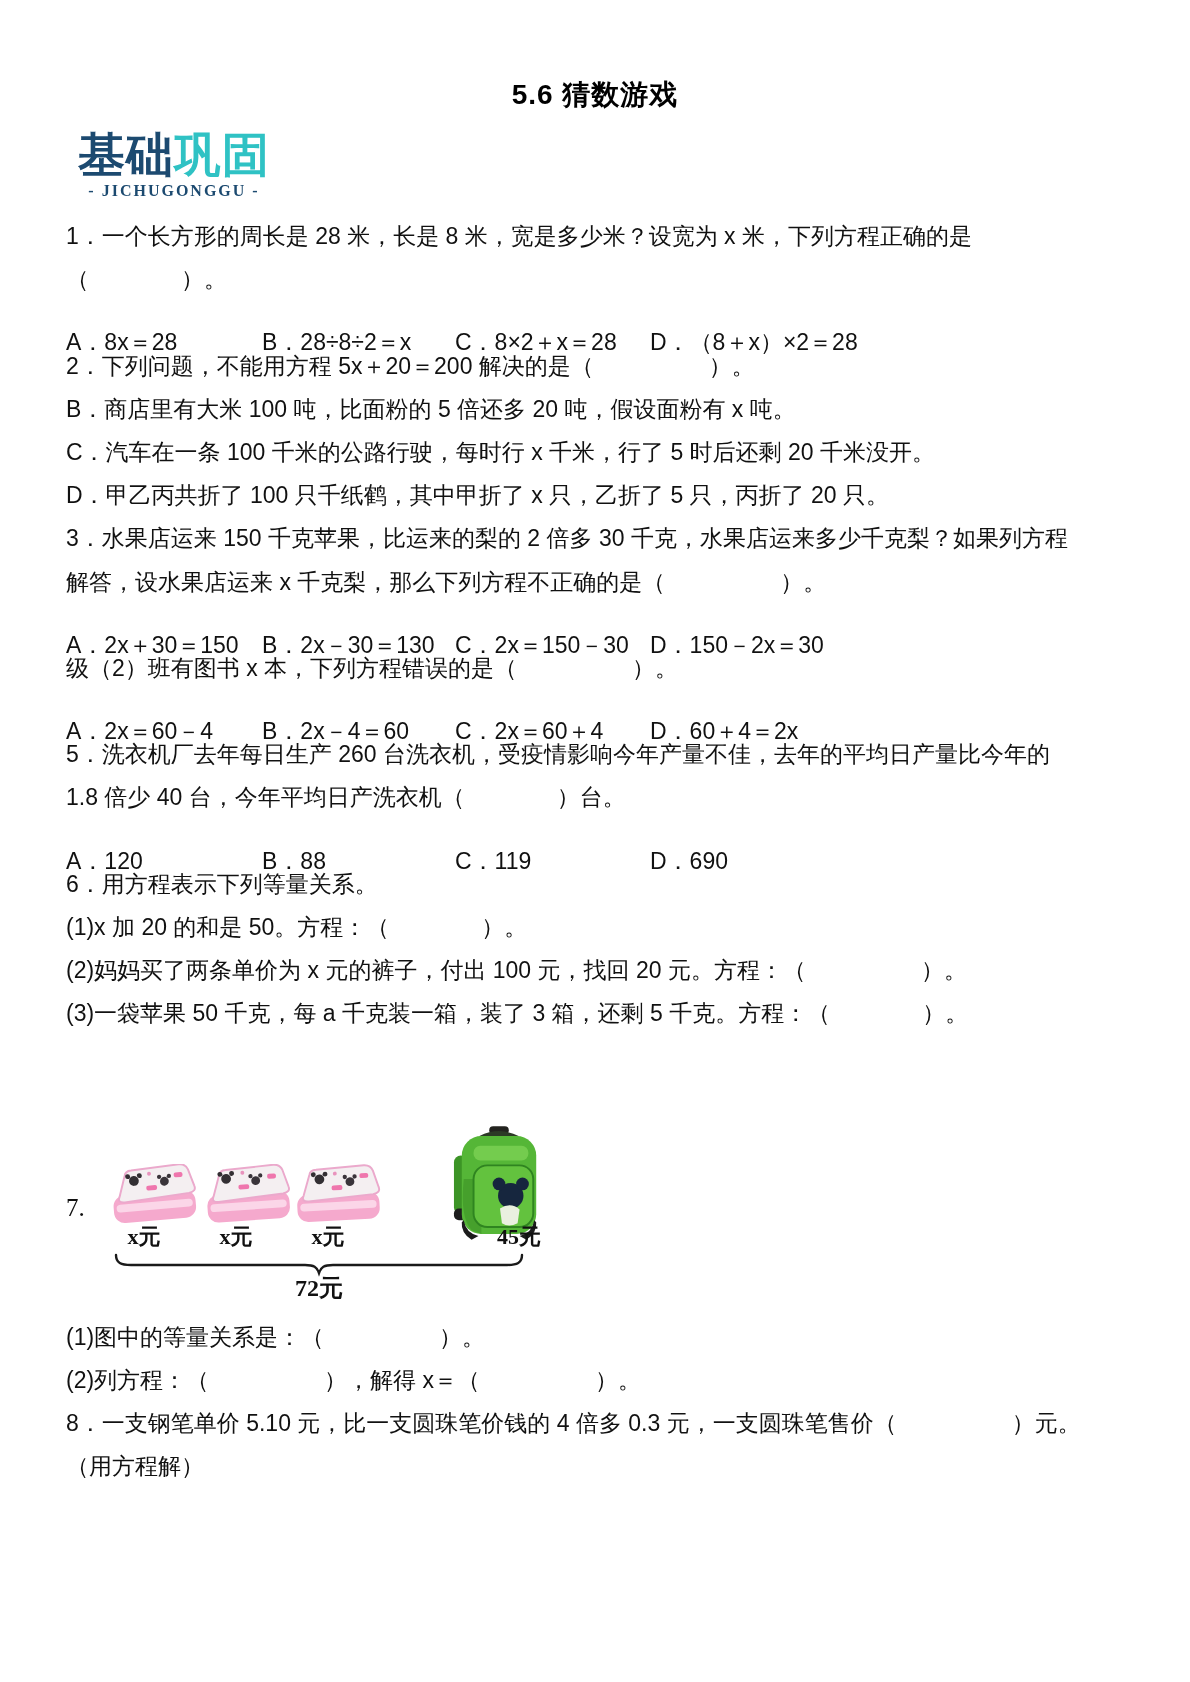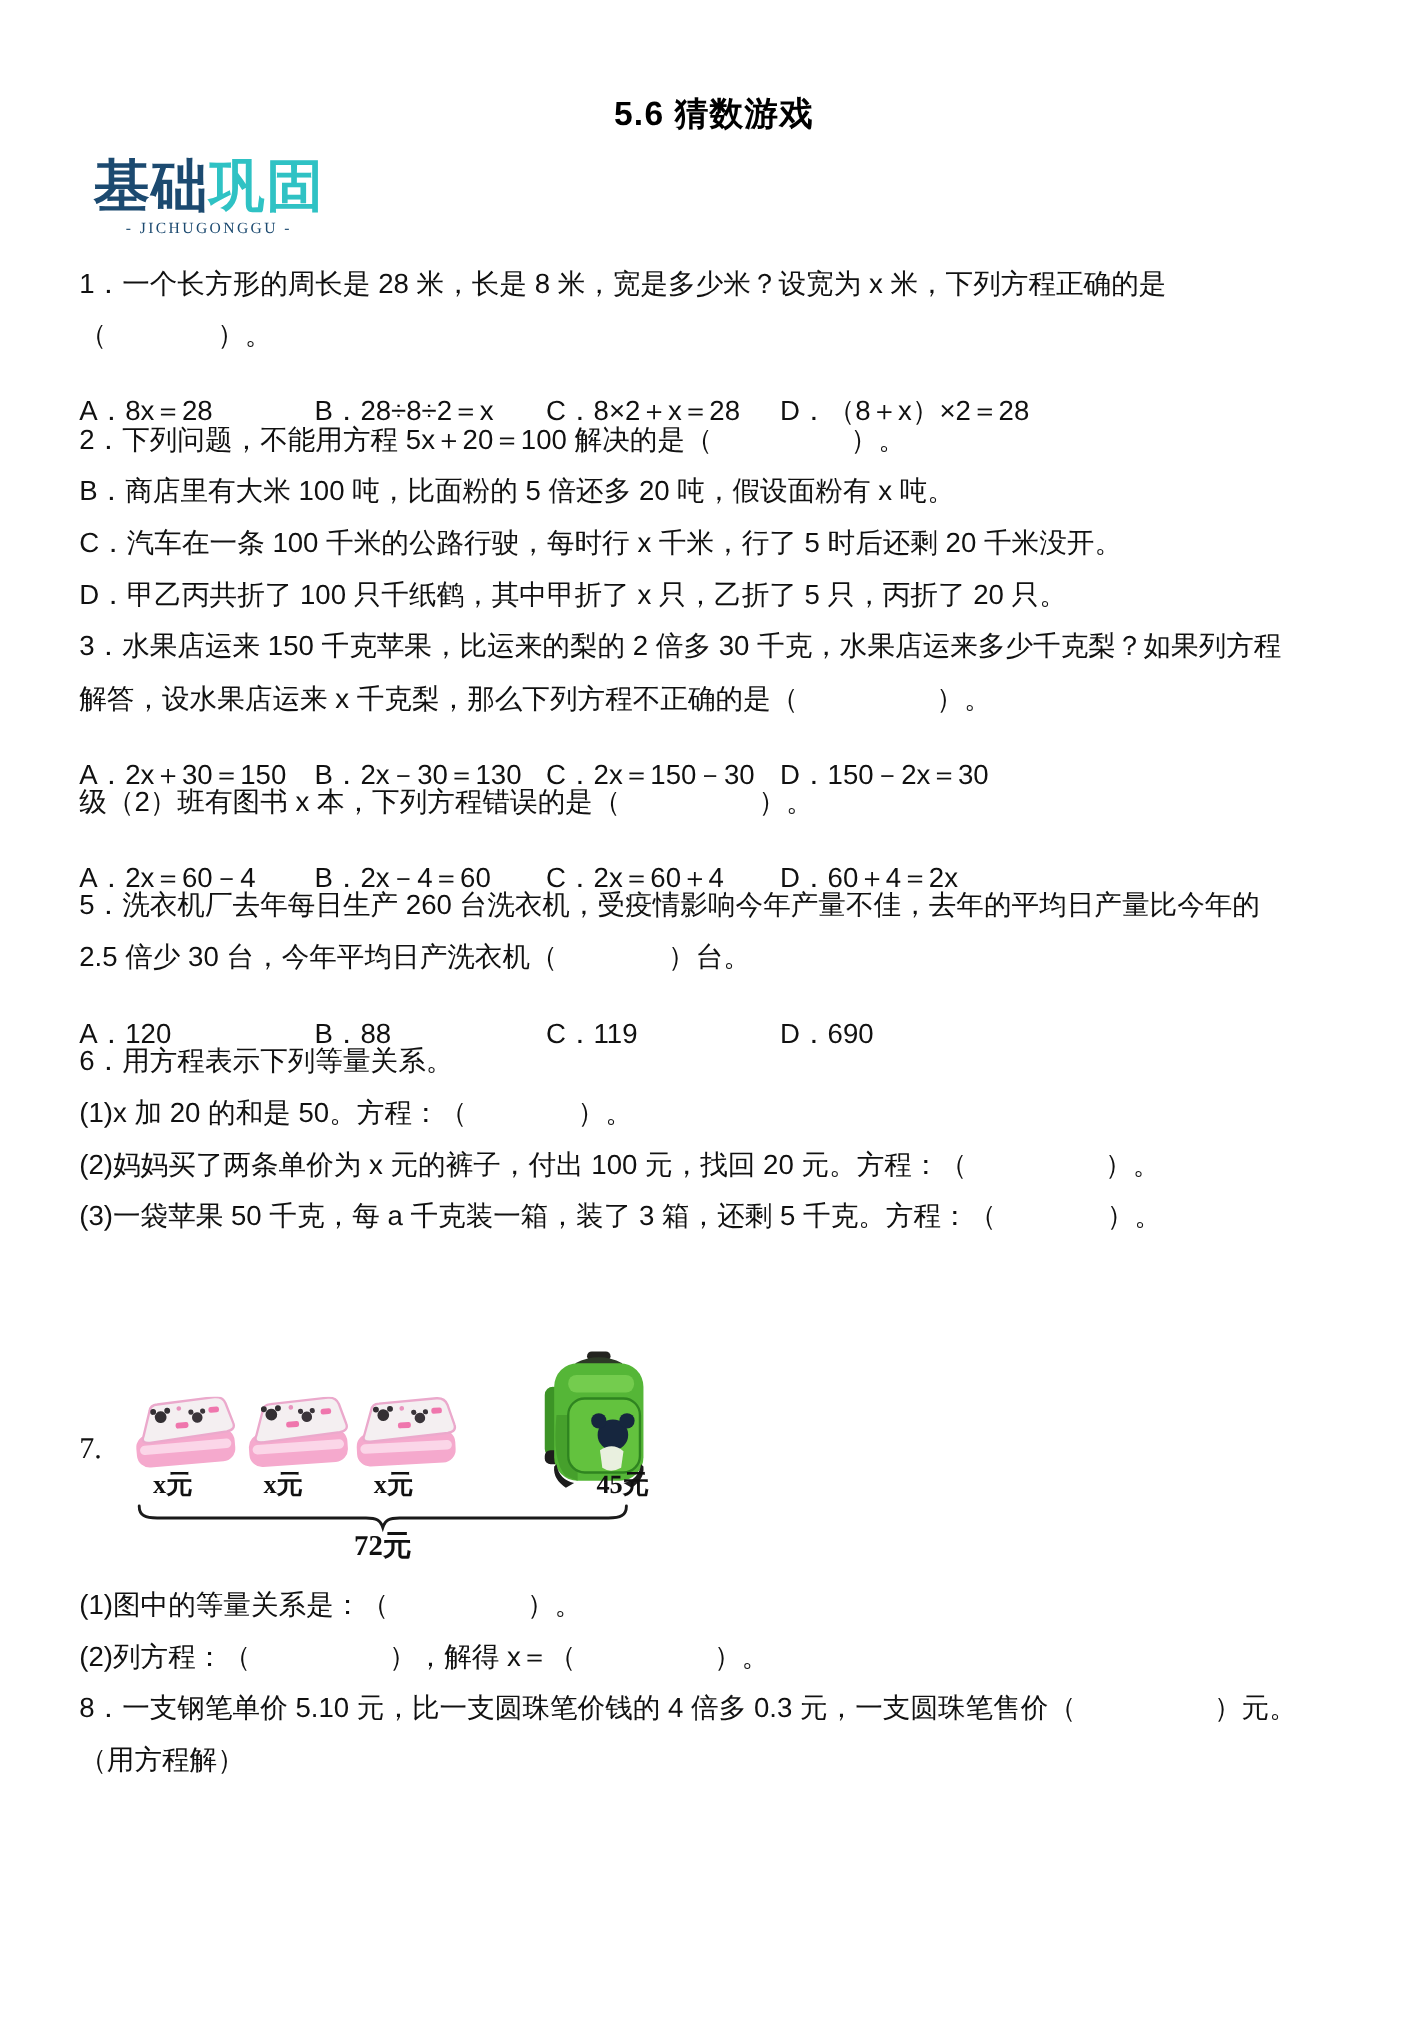--- a/index.html
+++ b/index.html
@@ -11,21 +11,21 @@
   }
   .title {
     margin:0; padding-top:76px; text-align:center;
     font-size:28px; font-weight:700; letter-spacing:1px; color:#000;
   }
   .logo { position:absolute; left:68px; top:130px; width:212px; text-align:center; }
   .logo-text { font-size:47px; font-weight:900; line-height:1.05; letter-spacing:1px;
     font-family:"Liberation Sans","DejaVu Sans",sans-serif; }
   .logo-dark { color:#1c4a70;text-align:right; }
   .logo-teal { color:#2fc2c4; }
-  .logo-sub { margin-top:3px; font-size:13px; font-weight:400; color:#1c4a70;
+  .logo-sub { margin-top:3px; font-size:16px; font-weight:700; color:#1c4a70;
     letter-spacing:2px; font-family:"Liberation Serif","DejaVu Serif",serif; }
 
   .content { position:absolute; left:66px; top:215px; width:1064px; }
   .content p { margin:0; height:43.2px; line-height:43.2px; font-size:23px; white-space:nowrap; }
   .opts span { display:inline-block; }
   .o1 { width:196px; } .o2 { width:193px;margin-top:20px; } .o3 { width:195px; }
 
   
   .figure { position:relative; height:280px; }
   .fig-num { position:absolute; left:0; top:158px; font-size:25px;
@@ -53,34 +53,34 @@
     <div class="logo-text"><span class="logo-dark">基础</span><span class="logo-teal">巩固</span></div>
     <div class="logo-sub">- JICHUGONGGU -</div>
   </div>
 
   <div class="content">
 
     <p>1．一个长方形的周长是 28 米，长是 8 米，宽是多少米？设宽为 x 米，下列方程正确的是</p>
     <p>（　　　　）。</p>
     <p class="opts"><span class="o1">A．8x＝28</span><span class="o2">B．28÷8÷2＝x</span><span class="o3">C．8×2＋x＝28</span><span>D．（8＋x）×2＝28</span></p>
 
-    <p>2．下列问题，不能用方程 5x＋20＝100 解决的是（　　　　　）。</p>
+    <p>2．下列问题，不能用方程 5x＋20＝200 解决的是（　　　　　）。</p>
     <p>B．商店里有大米 100 吨，比面粉的 5 倍还多 20 吨，假设面粉有 x 吨。</p>
     <p>C．汽车在一条 100 千米的公路行驶，每时行 x 千米，行了 5 时后还剩 20 千米没开。</p>
     <p>D．甲乙丙共折了 100 只千纸鹤，其中甲折了 x 只，乙折了 5 只，丙折了 20 只。</p>
 
     <p>3．水果店运来 150 千克苹果，比运来的梨的 2 倍多 30 千克，水果店运来多少千克梨？如果列方程</p>
     <p>解答，设水果店运来 x 千克梨，那么下列方程不正确的是（　　　　　）。</p>
     <p class="opts"><span class="o1">A．2x＋30＝150</span><span class="o2">B．2x－30＝130</span><span class="o3">C．2x＝150－30</span><span>D．150－2x＝30</span></p>
 
     <p>级（2）班有图书 x 本，下列方程错误的是（　　　　　）。</p>
     <p class="opts"><span class="o1">A．2x＝60－4</span><span class="o2">B．2x－4＝60</span><span class="o3">C．2x＝60＋4</span><span>D．60＋4＝2x</span></p>
 
     <p>5．洗衣机厂去年每日生产 260 台洗衣机，受疫情影响今年产量不佳，去年的平均日产量比今年的</p>
-    <p>2.5 倍少 30 台，今年平均日产洗衣机（　　　　）台。</p>
+    <p>1.8 倍少 40 台，今年平均日产洗衣机（　　　　）台。</p>
     <p class="opts"><span class="o1">A．120</span><span class="o2">B．88</span><span class="o3">C．119</span><span>D．690</span></p>
 
     <p>6．用方程表示下列等量关系。</p>
     <p>(1)x 加 20 的和是 50。方程：（　　　　）。</p>
     <p>(2)妈妈买了两条单价为 x 元的裤子，付出 100 元，找回 20 元。方程：（　　　　　）。</p>
     <p>(3)一袋苹果 50 千克，每 a 千克装一箱，装了 3 箱，还剩 5 千克。方程：（　　　　）。</p>
 
     <div class="figure">
       <span class="fig-num">7.</span>
 

